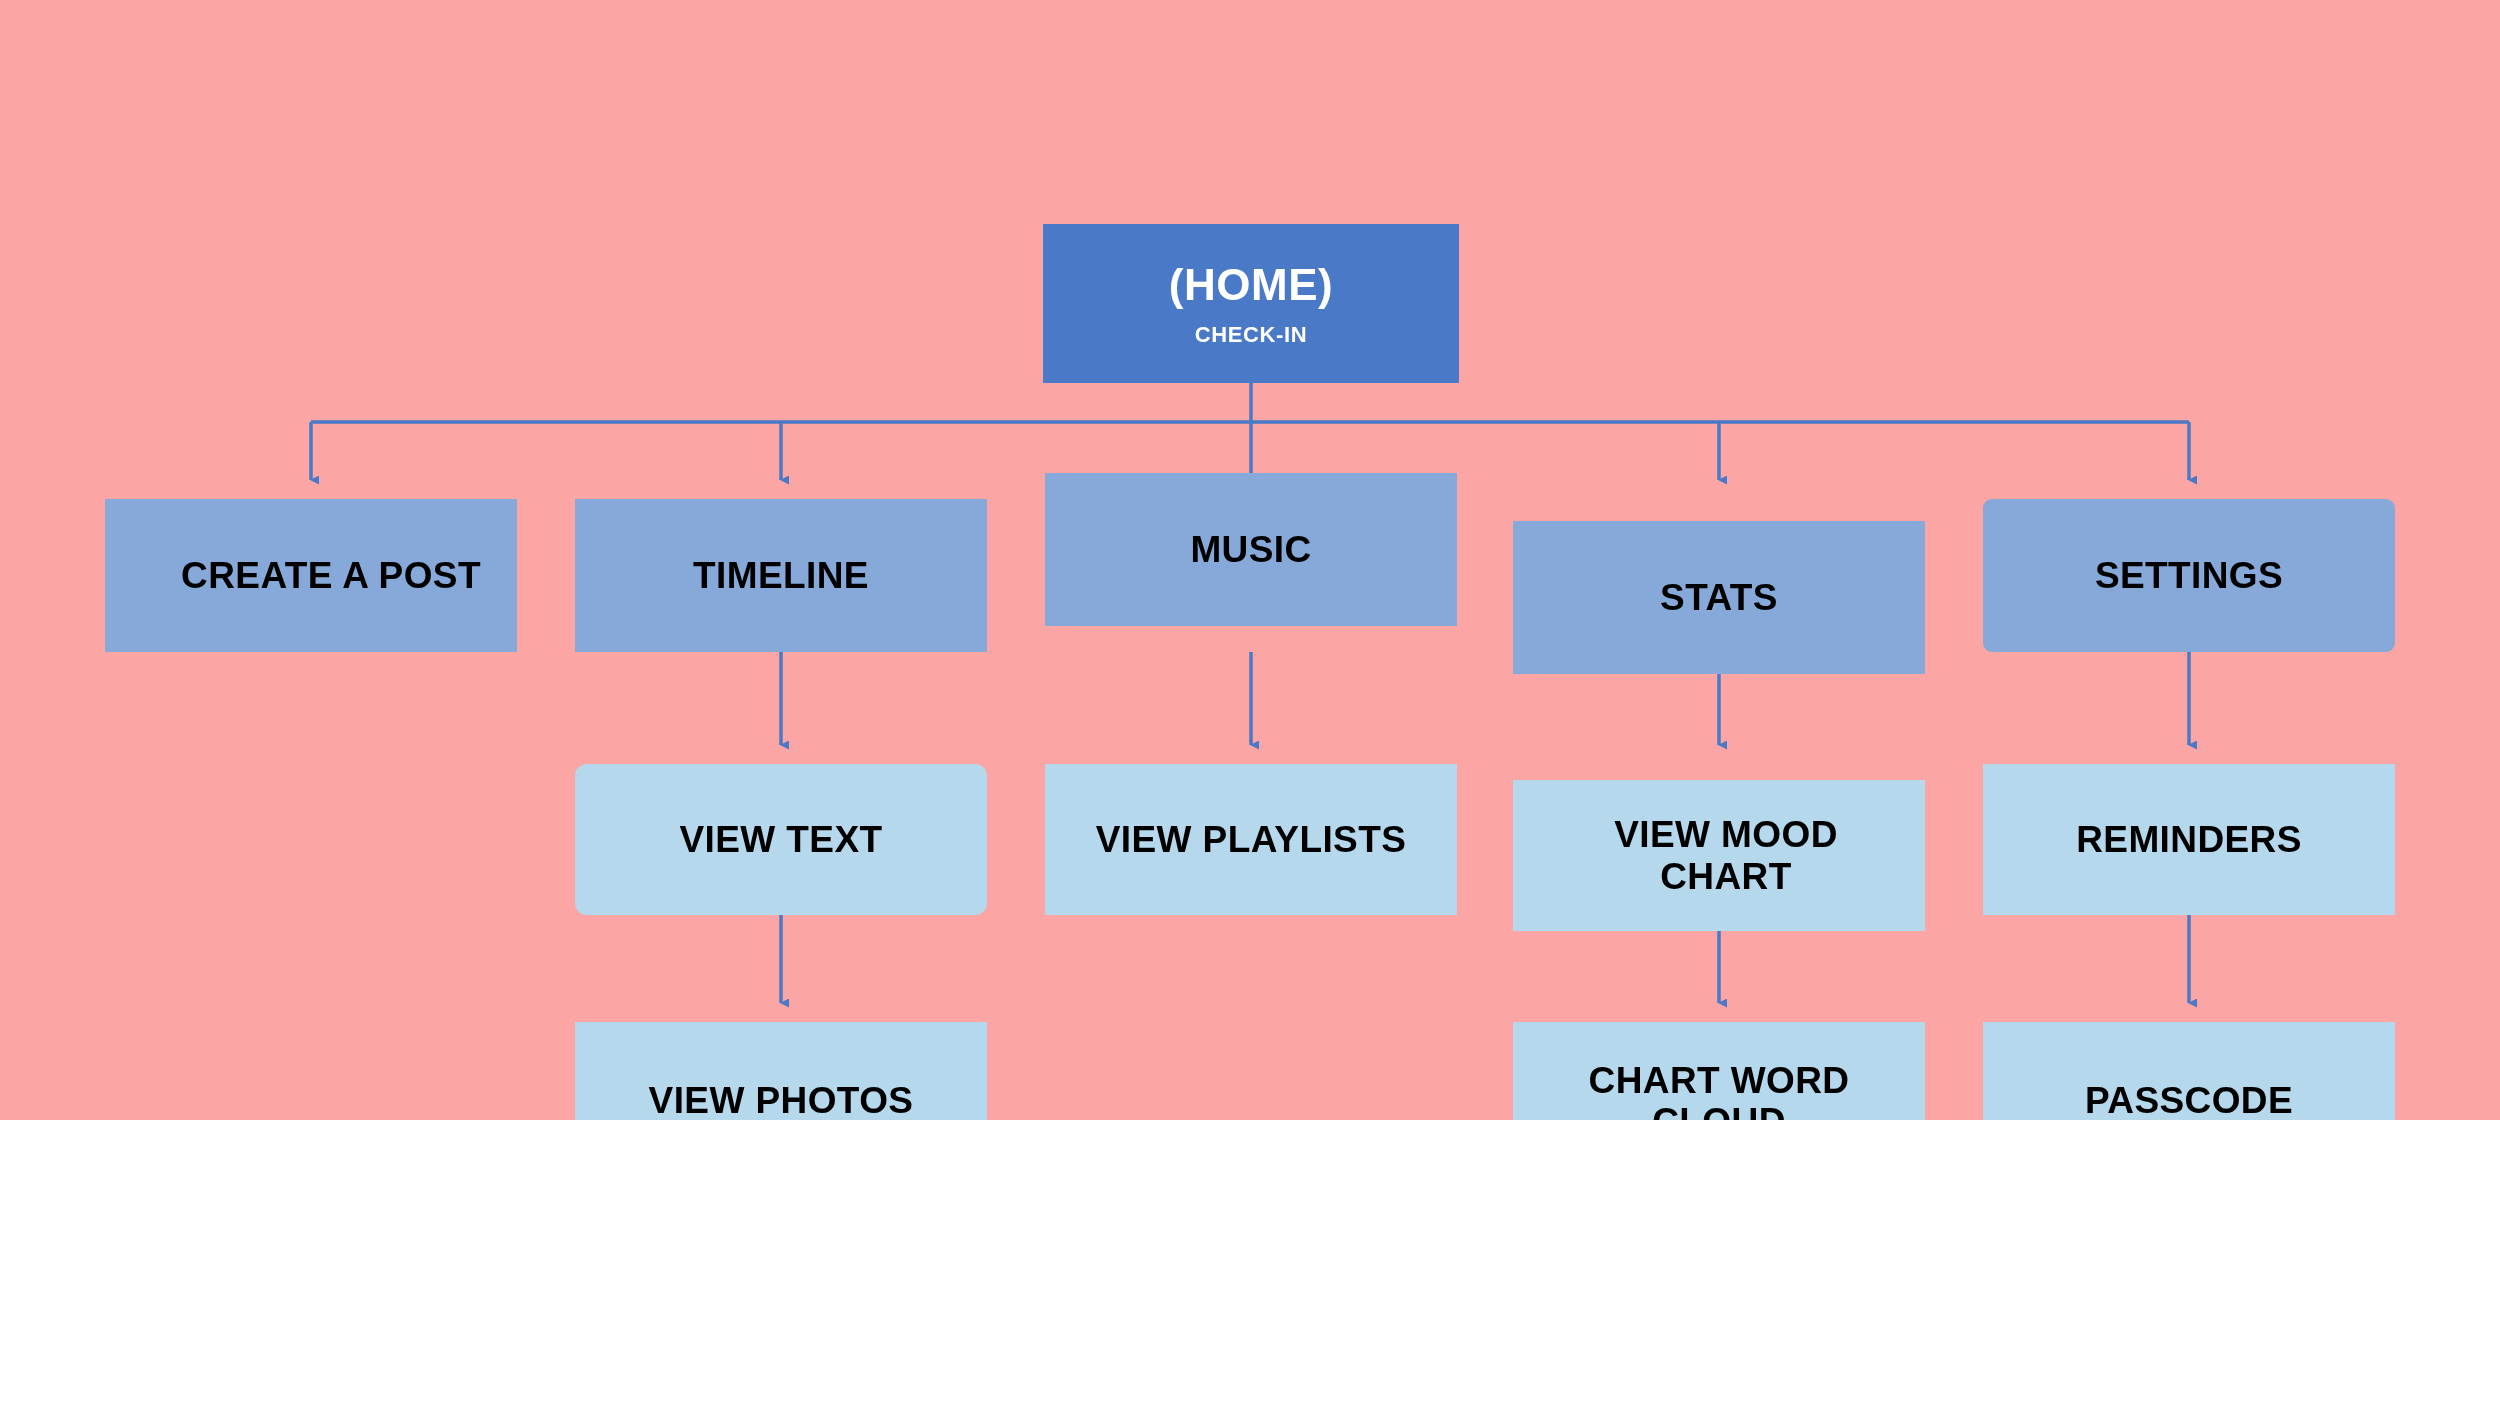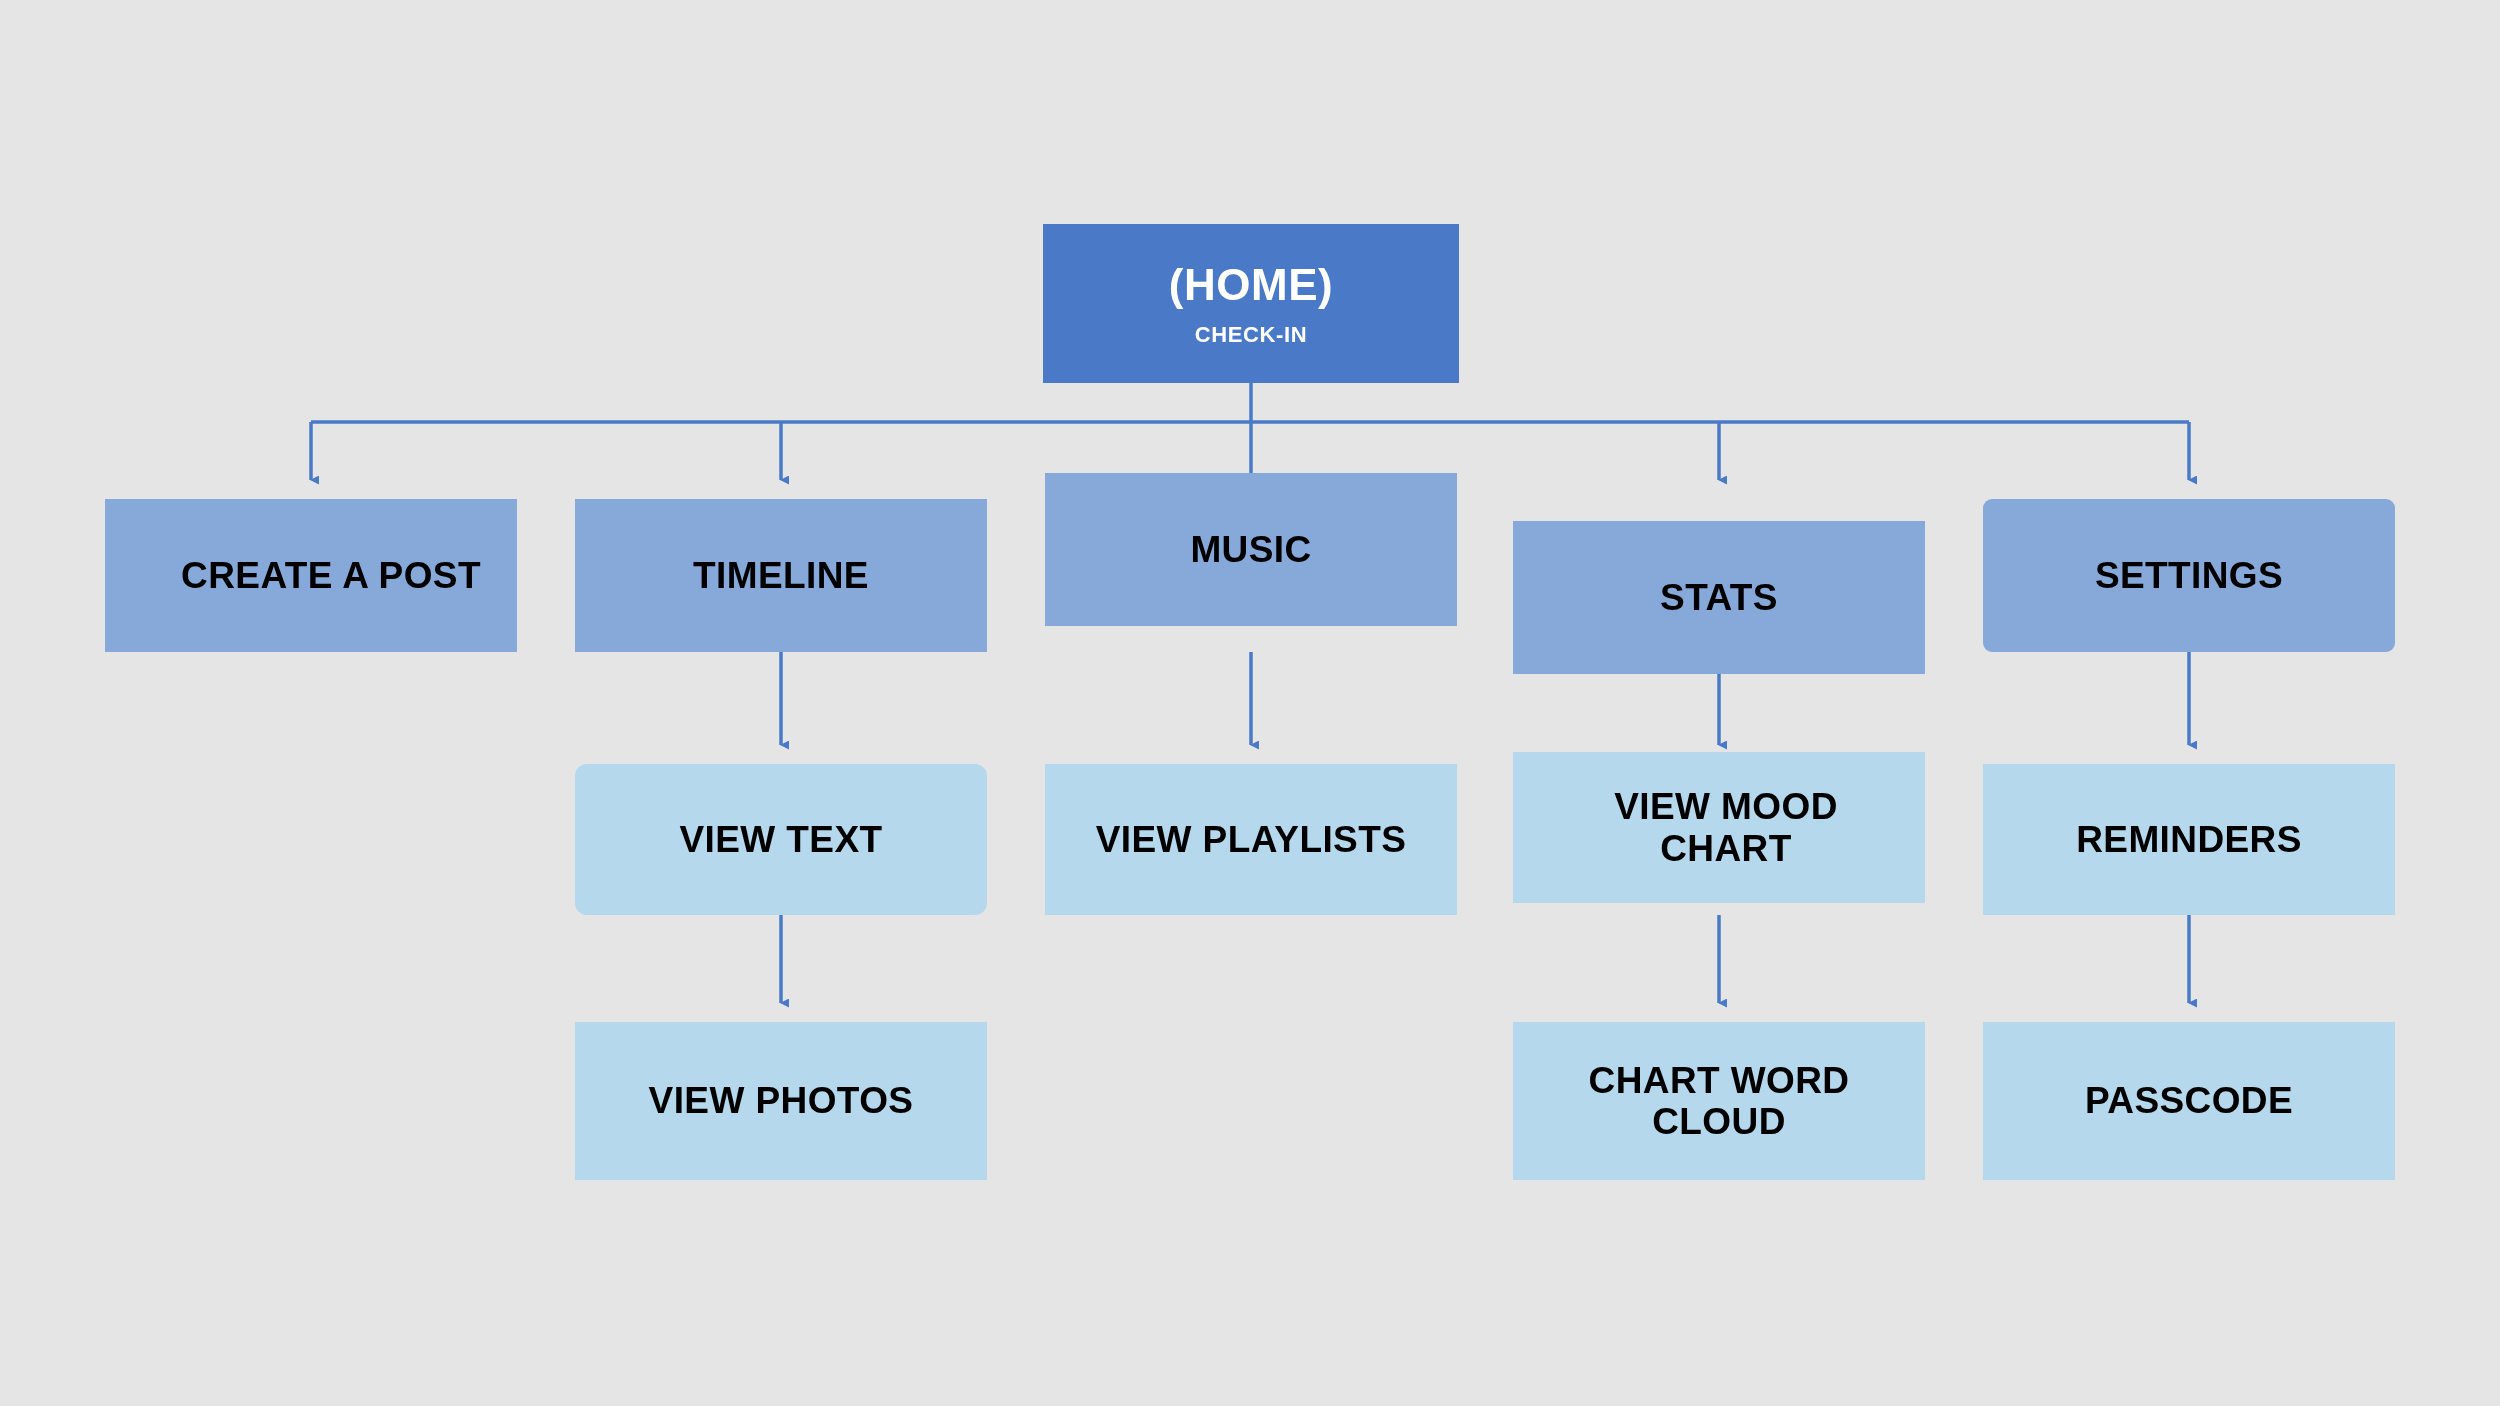--- a/index.html
+++ b/index.html
@@ -3,22 +3,22 @@
 <meta charset="utf-8">
 <style>
   html, body {
     margin: 0;
     padding: 0;
     background: #ffffff;
   }
   #canvas {
     position: relative;
     width: 2500px;
-    height: 1406px;
-    background: #e5e5e5;
+    height: 1120px;
+    background: #fca5a5;
     font-family: "Liberation Sans", sans-serif;
     overflow: hidden;
   }
   .node {
     position: absolute;
     display: flex;
     flex-direction: column;
     align-items: center;
     justify-content: center;
     text-align: center;
@@ -115,21 +115,21 @@
         <div class="node-label">SETTINGS</div>
       </div>
     </div>
   <div id="level2-nodes">
       <div class="node node-l2" style="left: 575px; top: 764px; width: 412px; height: 151px; border-radius: 12px;">
         <div class="node-label">VIEW TEXT</div>
       </div>
       <div class="node node-l2" style="left: 1045px; top: 764px; width: 412px; height: 151px;">
         <div class="node-label">VIEW PLAYLISTS</div>
       </div>
-      <div class="node node-l2" style="left: 1513px; top: 752px; width: 412px; height: 151px; padding-left: 14px;">
+      <div class="node node-l2" style="left: 1513px; top: 780px; width: 412px; height: 151px; padding-left: 14px;">
         <div class="node-label">VIEW MOOD
 CHART</div>
       </div>
       <div class="node node-l2" style="left: 1983px; top: 764px; width: 412px; height: 151px;">
         <div class="node-label">REMINDERS</div>
       </div>
     </div>
   <div id="level3-nodes">
       <div class="node node-l2" style="left: 575px; top: 1022px; width: 412px; height: 158px; justify-content: center;">
         <div class="node-label">VIEW PHOTOS</div>

